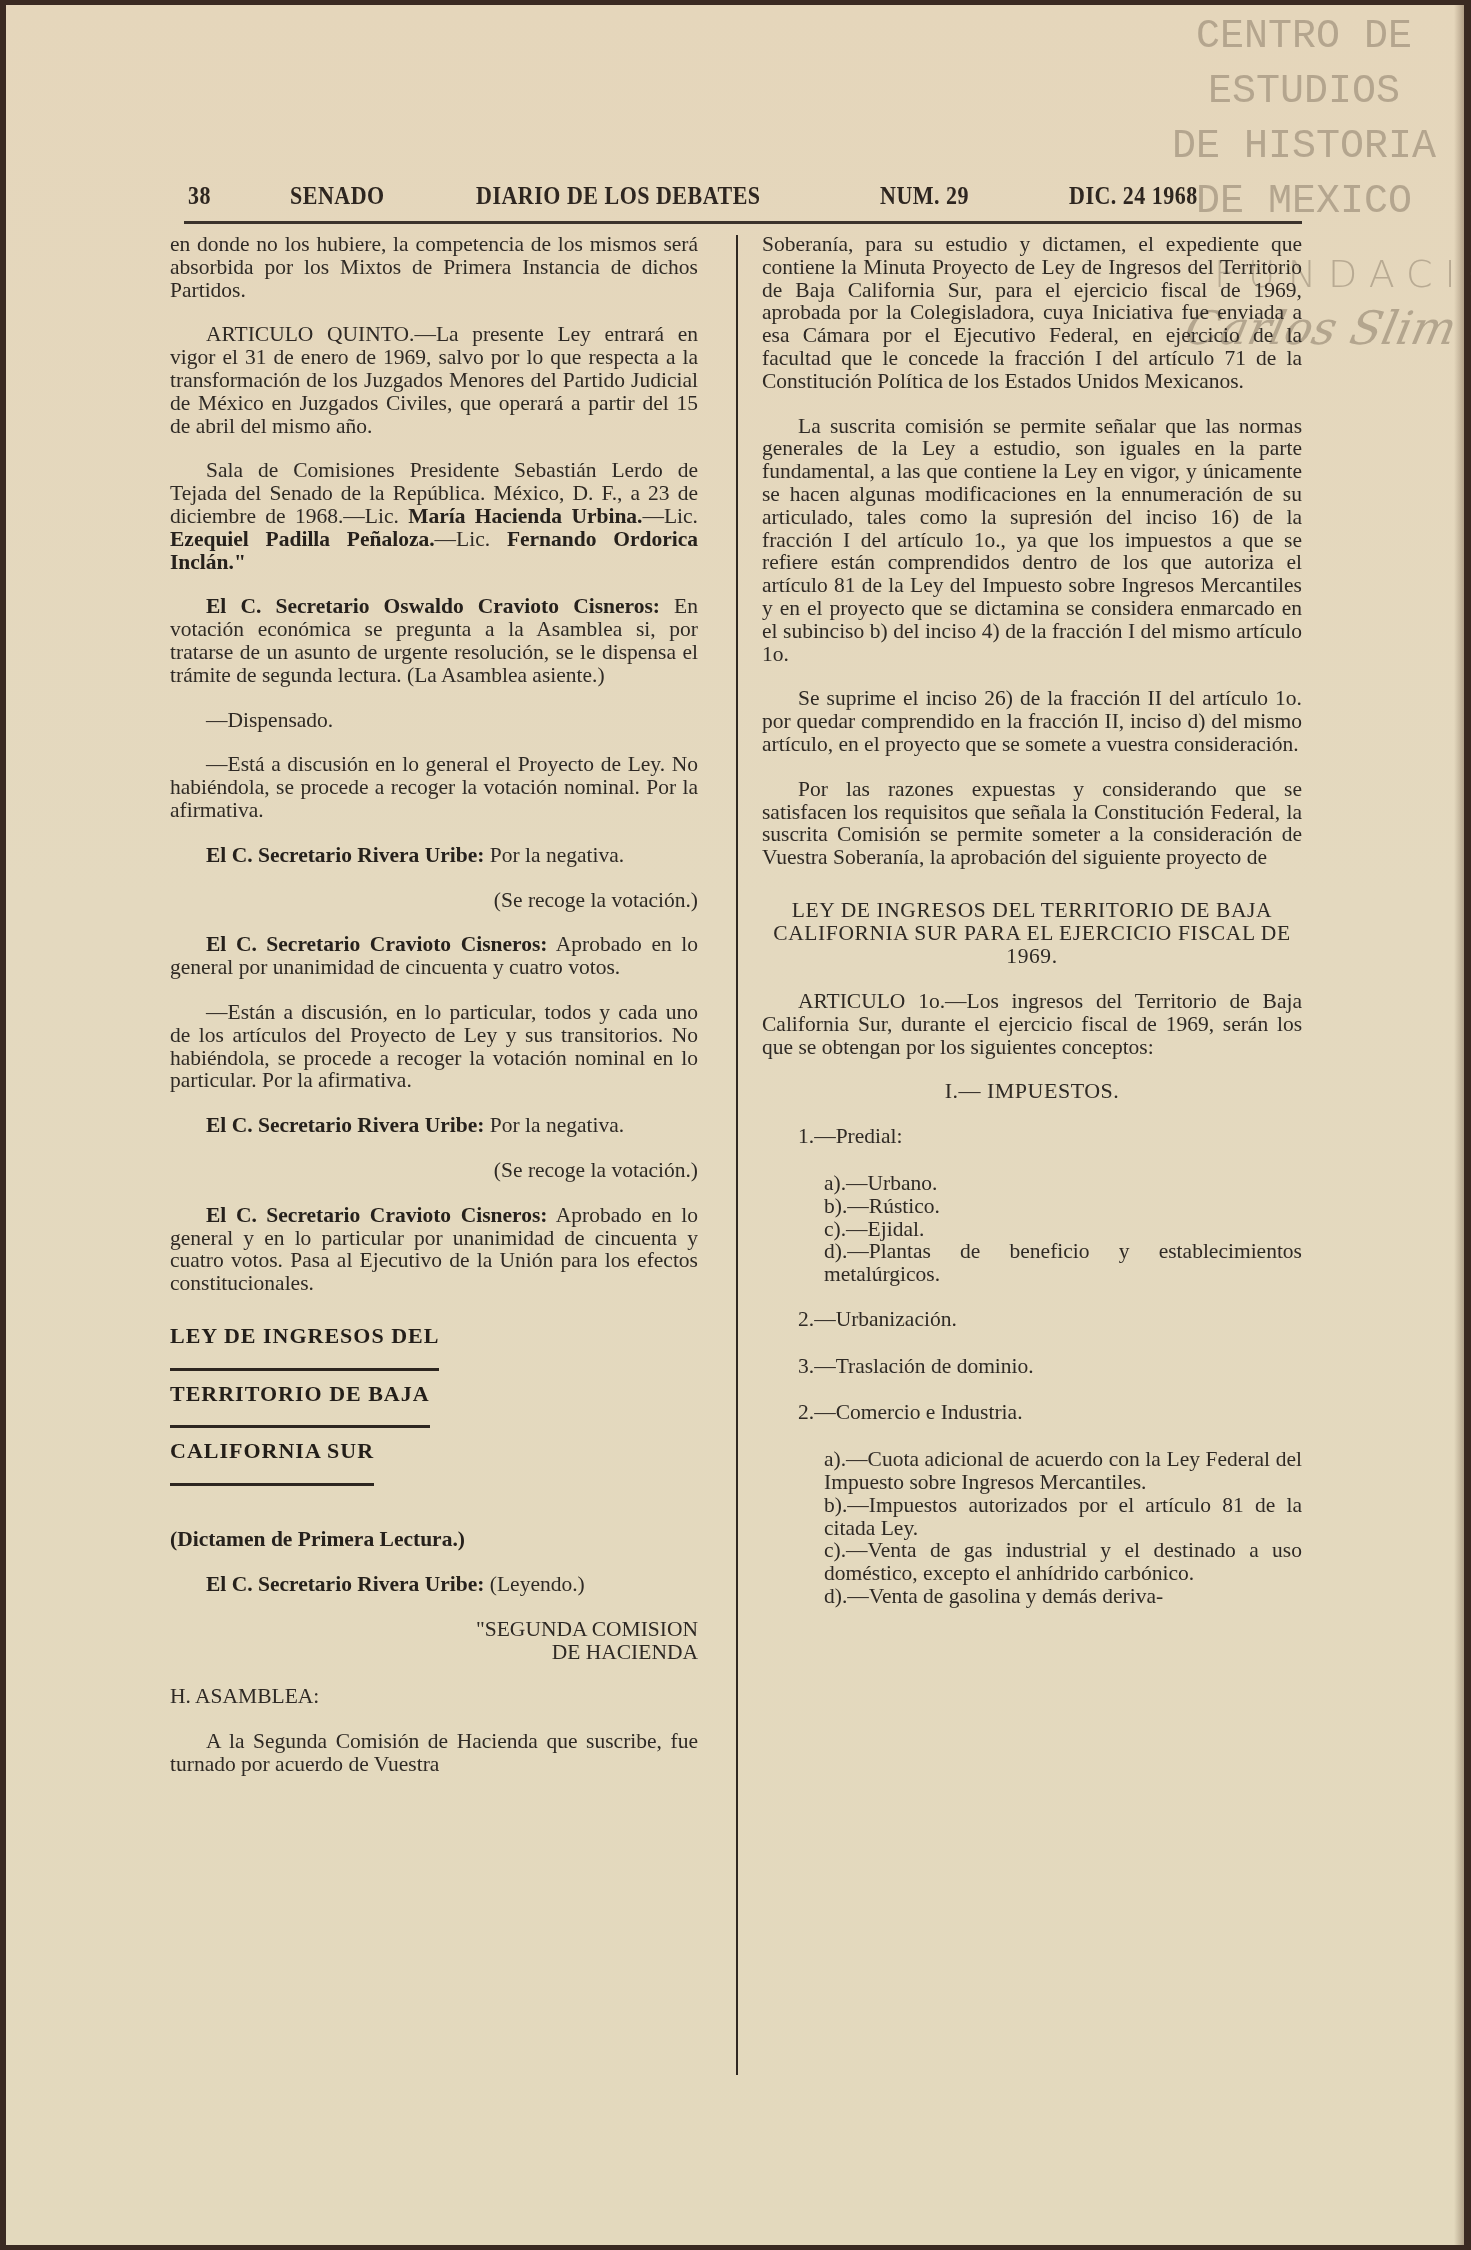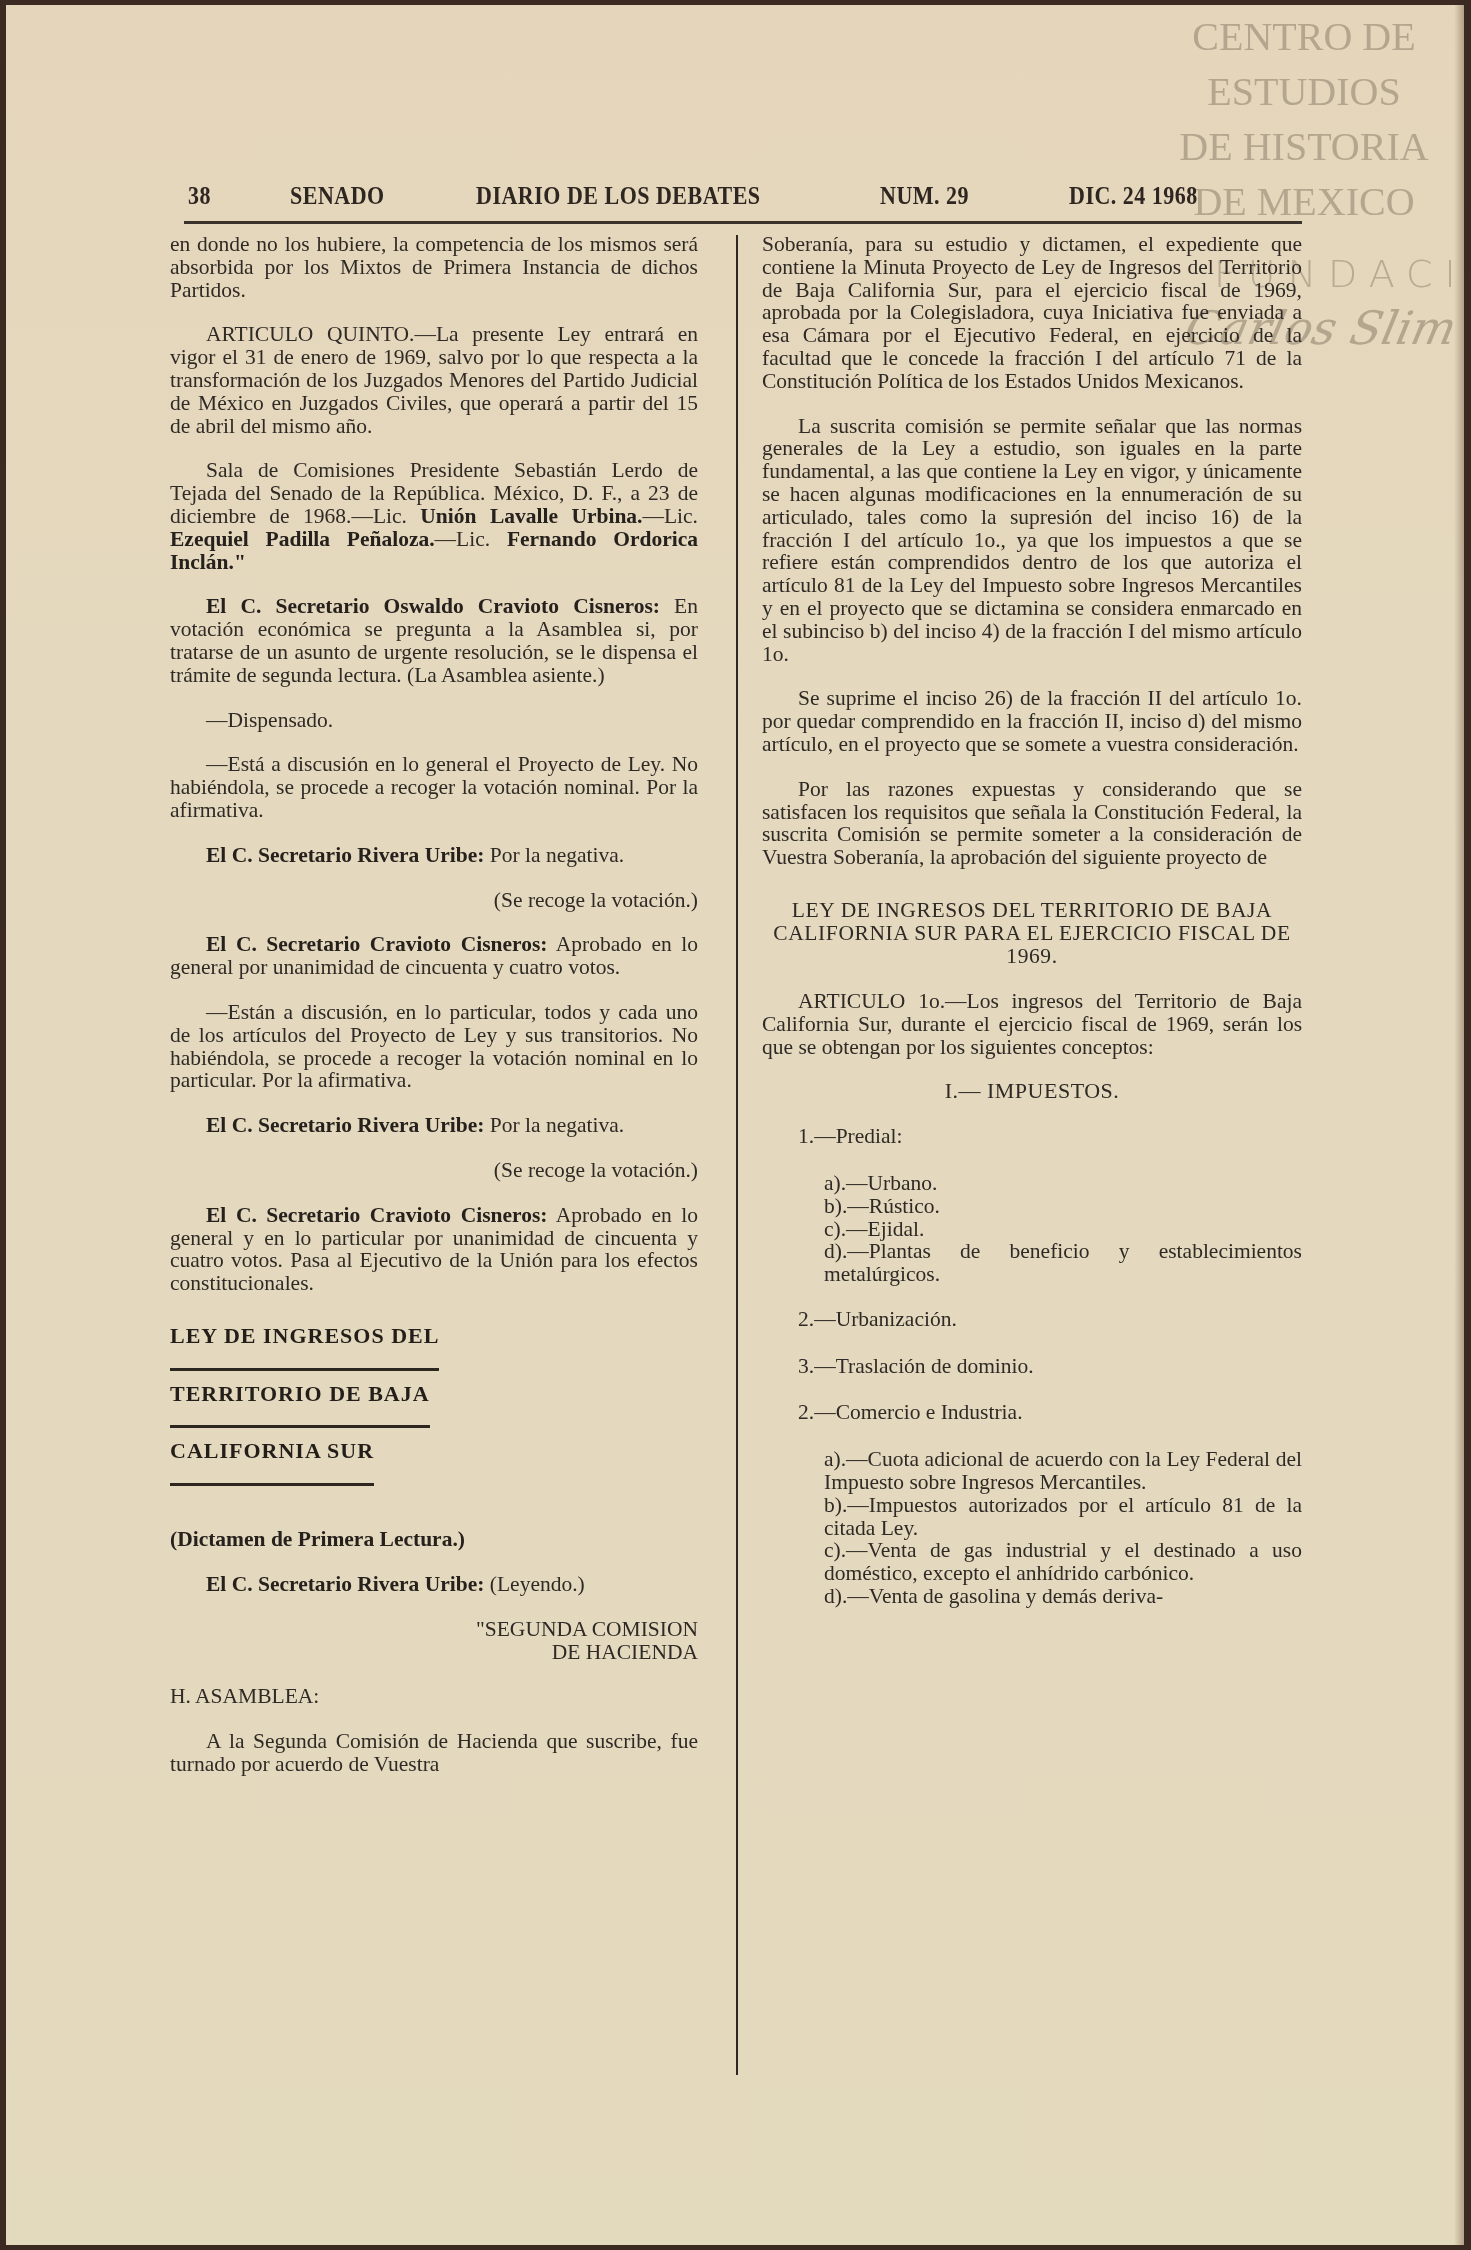--- a/index.html
+++ b/index.html
@@ -46,21 +46,21 @@
   .law-title { text-align:center; font-size:21.5px; letter-spacing:0.6px; line-height:23px; margin:30px 0 22px 0;}
   .section-head { text-align:center; font-size:22px; letter-spacing:0.5px; margin:10px 0 22px 0; }
   .list { margin:0 0 22px 62px; }
   .list div { text-align:justify; }
   .item-num { margin:0 0 24px 36px; }
   .wm {
     position:absolute; color:rgba(140,125,105,0.55); font-family:"Liberation Sans",sans-serif;
     white-space:nowrap; text-align:center; line-height:1;
   }
   .wm-center { right:10px; top:12px; width:300px; font-size:40px; font-family:"Liberation Serif",serif; }
-  .wm-center div { height:55px; }
+  .wm-center div { height:55px;font-family:Liberation Mono, monospace; }
   .wm-fund { left:1208px; top:250px; font-size:38px; letter-spacing:12px; font-family:"DejaVu Sans",sans-serif; font-weight:200; color:rgba(140,125,105,0.5);}
   .wm-slim { left:1180px; top:300px; font-size:46px; font-style:italic; font-family:"DejaVu Serif",serif; color:rgba(130,115,95,0.5); transform:skewX(-12deg);}
 </style>
 </head>
 <body>
 
 <div class="page">
 
   <div class="wm wm-center">
     <div>CENTRO DE</div>
@@ -77,21 +77,21 @@
     <span class="h-diario">DIARIO DE LOS DEBATES</span>
     <span class="h-num">NUM. 29</span>
     <span class="h-date">DIC. 24 1968</span>
   </div>
   <div class="header-rule"></div>
   <div class="col-rule"></div>
 
   <div class="col left">
     <p>en donde no los hubiere, la competencia de los mismos será absorbida por los Mixtos de Primera Instancia de dichos Partidos.</p>
     <p class="ind">ARTICULO QUINTO.—La presente Ley entrará en vigor el 31 de enero de 1969, salvo por lo que respecta a la transformación de los Juzgados Menores del Partido Judicial de México en Juzgados Civiles, que operará a partir del 15 de abril del mismo año.</p>
-    <p class="ind"><span>Sala de Comisiones Presidente Sebastián Lerdo de Tejada del Senado de la República. México, D. F., a 23 de diciembre de 1968.—Lic. </span><span class="b">Unión Lavalle Urbina.</span><span>—Lic. </span><span class="b">Ezequiel Padilla Peñaloza.</span><span>—Lic. </span><span class="b">Fernando Ordorica Inclán."</span></p>
+    <p class="ind"><span>Sala de Comisiones Presidente Sebastián Lerdo de Tejada del Senado de la República. México, D. F., a 23 de diciembre de 1968.—Lic. </span><span class="b">María Hacienda Urbina.</span><span>—Lic. </span><span class="b">Ezequiel Padilla Peñaloza.</span><span>—Lic. </span><span class="b">Fernando Ordorica Inclán."</span></p>
     <p class="ind"><span class="b">El C. Secretario Oswaldo Cravioto Cisneros:</span><span> En votación económica se pregunta a la Asamblea si, por tratarse de un asunto de urgente resolución, se le dispensa el trámite de segunda lectura. (La Asamblea asiente.)</span></p>
     <p class="ind">—Dispensado.</p>
     <p class="ind">—Está a discusión en lo general el Proyecto de Ley. No habiéndola, se procede a recoger la votación nominal. Por la afirmativa.</p>
     <p class="ind"><span class="b">El C. Secretario Rivera Uribe:</span><span> Por la negativa.</span></p>
     <p class="center">(Se recoge la votación.)</p>
     <p class="ind"><span class="b">El C. Secretario Cravioto Cisneros:</span><span> Aprobado en lo general por unanimidad de cincuenta y cuatro votos.</span></p>
     <p class="ind">—Están a discusión, en lo particular, todos y cada uno de los artículos del Proyecto de Ley y sus transitorios. No habiéndola, se procede a recoger la votación nominal en lo particular. Por la afirmativa.</p>
     <p class="ind"><span class="b">El C. Secretario Rivera Uribe:</span><span> Por la negativa.</span></p>
     <p class="center">(Se recoge la votación.)</p>
     <p class="ind"><span class="b">El C. Secretario Cravioto Cisneros:</span><span> Aprobado en lo general y en lo particular por unanimidad de cincuenta y cuatro votos. Pasa al Ejecutivo de la Unión para los efectos constitucionales.</span></p>

